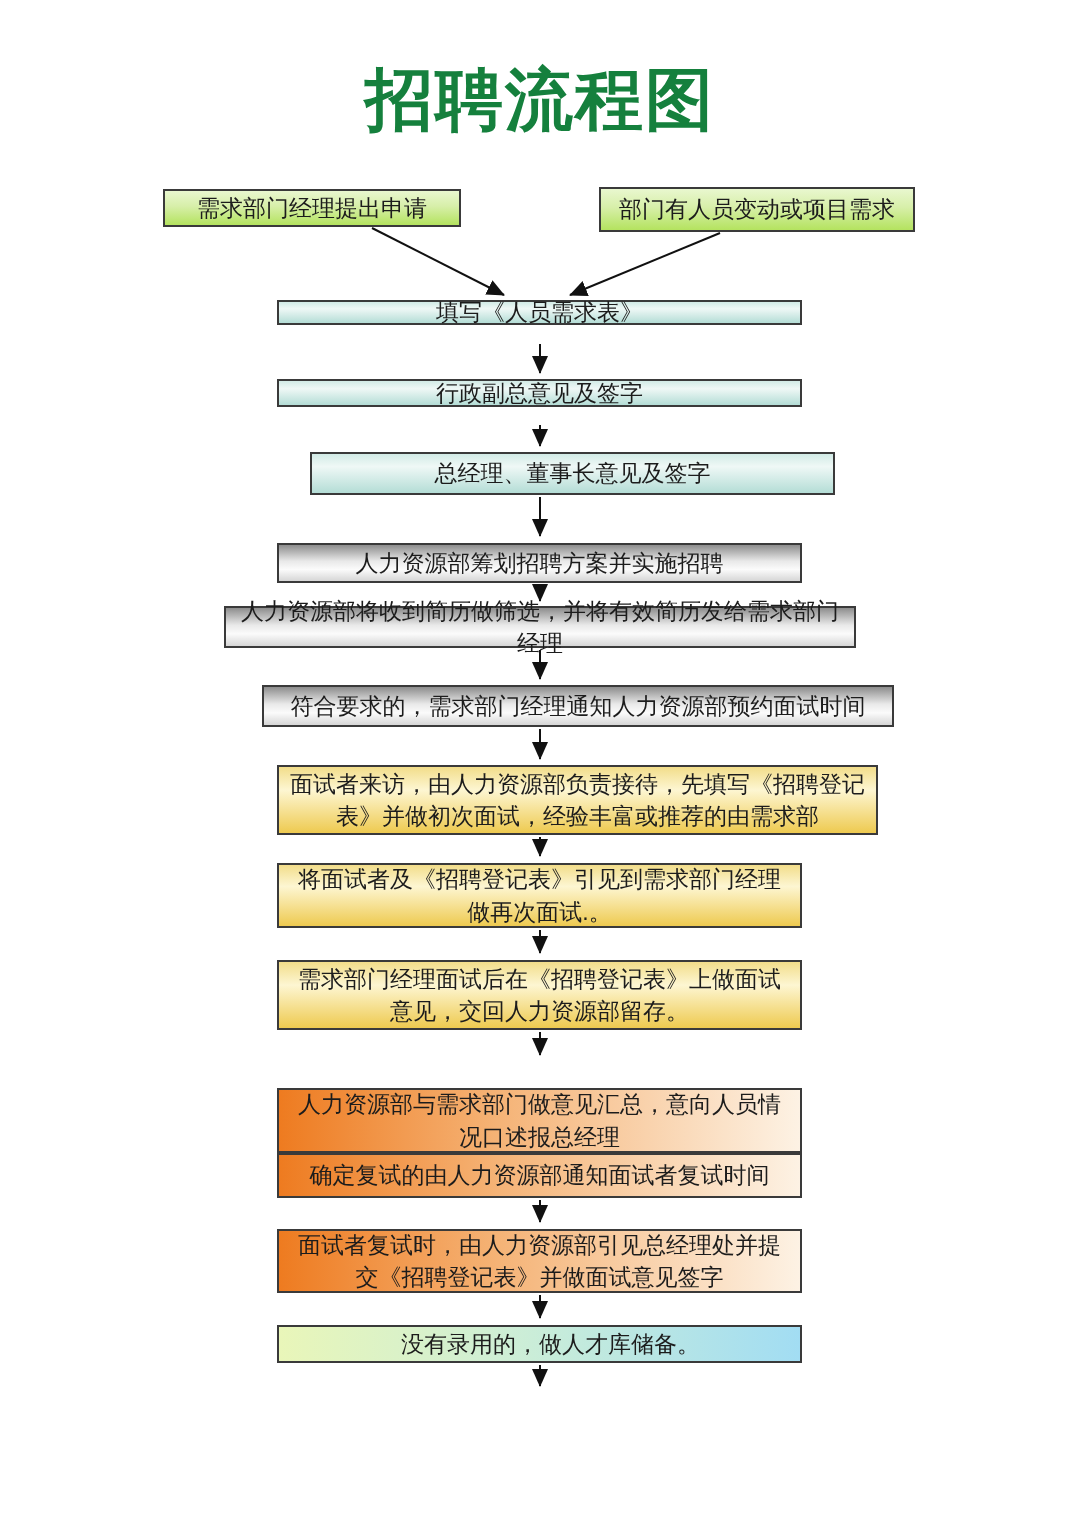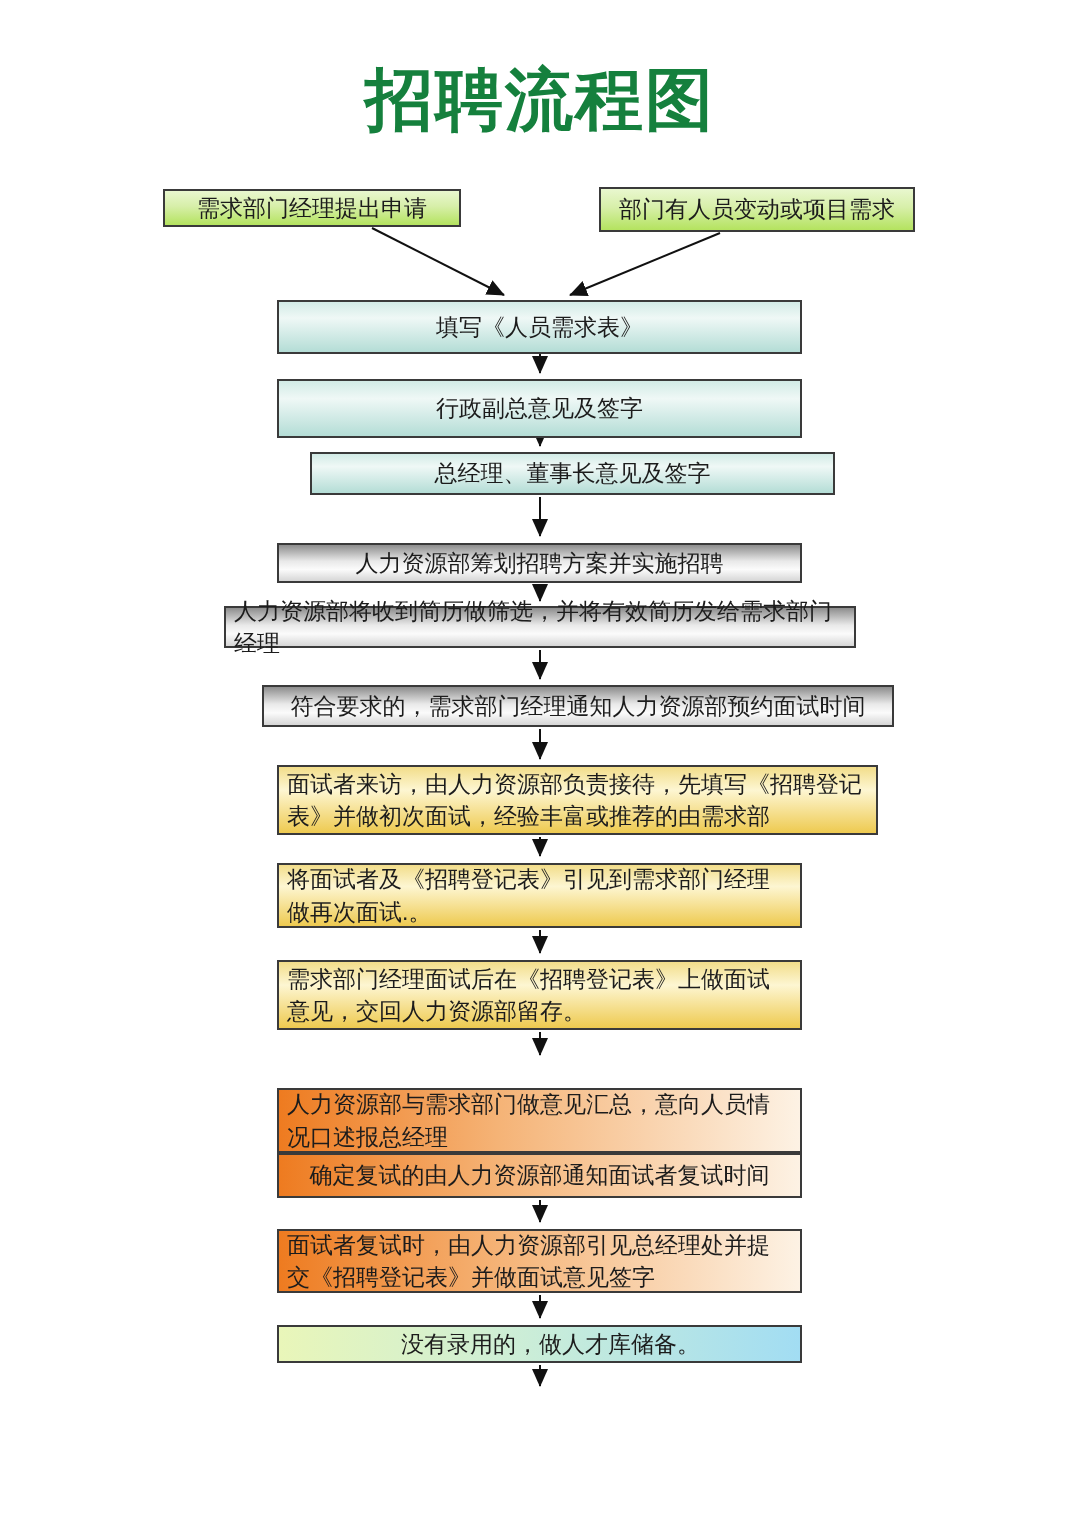--- a/index.html
+++ b/index.html
@@ -23,21 +23,21 @@
     color:#15803d;
     margin:0;
   }
   .box{
     position:absolute;
     box-sizing:border-box;
     border:2px solid #3a3a3a;
     display:flex;
     align-items:center;
     justify-content:center;
-    text-align:left;
+    text-align:center;
     font-size:23px;
     line-height:1.4;
     padding:2px 8px;
     color:#1c1c1c;
   }
   .green{
     background:linear-gradient(180deg,#e9f7cf 0%,#d7efa9 45%,#b4e35f 100%);
   }
   .teal{
     background:linear-gradient(180deg,#d2ebe6 0%,#eff8f6 32%,#b4ddd6 100%);
@@ -93,25 +93,25 @@
   </svg>
 
   <div class="box green" style="left:163px;top:189px;width:298px;height:38px;">
     <span>需求部门经理提出申请</span>
   </div>
 
   <div class="box green" style="left:599px;top:187px;width:316px;height:45px;">
     <span>部门有人员变动或项目需求</span>
   </div>
 
-  <div class="box teal" style="left:277px;top:300px;width:525px;height:54px;">
+  <div class="box teal" style="left:277px;top:300px;width:525px;height:25px;">
     <span>填写《人员需求表》</span>
   </div>
 
-  <div class="box teal" style="left:277px;top:379px;width:525px;height:59px;">
+  <div class="box teal" style="left:277px;top:379px;width:525px;height:28px;">
     <span>行政副总意见及签字</span>
   </div>
 
   <div class="box teal" style="left:277px;top:452px;width:525px;height:43px;margin-left:33px;">
     <span>总经理、董事长意见及签字</span>
   </div>
 
   <div class="box gray" style="left:277px;top:543px;width:525px;height:40px;">
     <span>人力资源部筹划招聘方案并实施招聘</span>
   </div>

